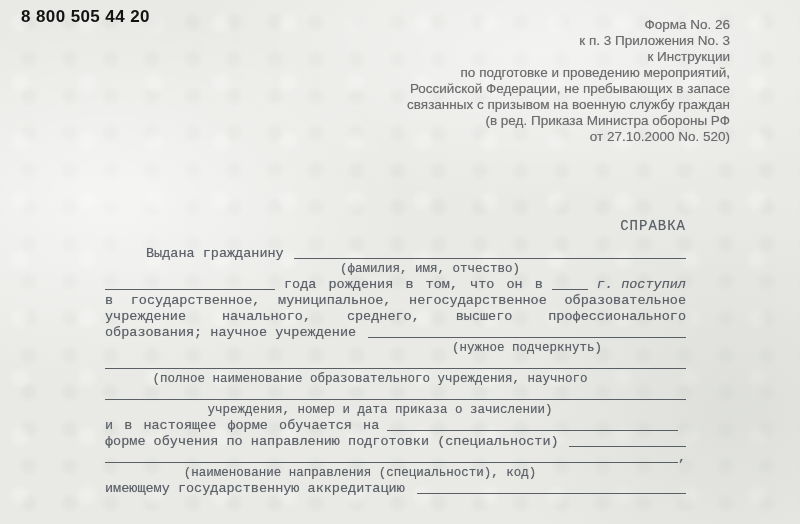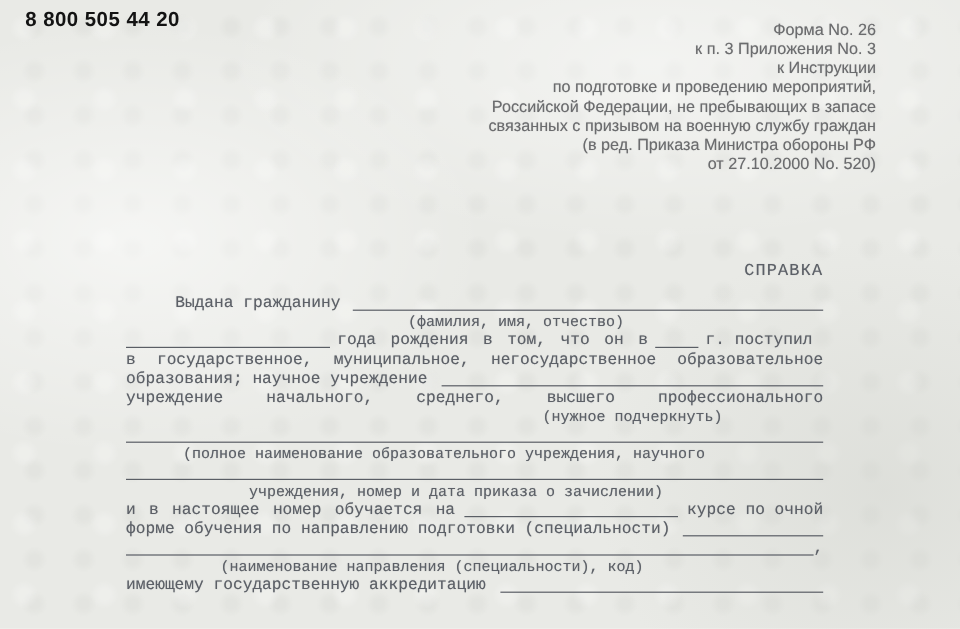--- a/index.html
+++ b/index.html
@@ -33,27 +33,27 @@
   }
   .doc{
     position:absolute;left:105px;top:219px;width:581px;
     font-size:13.5px;color:var(--body-text,#5c6067);
     text-shadow:0 0 0.7px rgba(92,96,103,0.5);
   }
   .title{
     height:14px;line-height:14px;text-align:right;
     letter-spacing:1px;margin-bottom:13px;font-size:14px;
   }
-  .row{display:flex;align-items:flex-end;height:16px;line-height:16px;}
+  .row{display:flex;align-items:flex-end;height:16px;line-height:16px;justify-content:space-between;}
   .row.just{display:block;text-align:justify;text-align-last:justify;}
   .txt{flex:none;white-space:pre;}
   .blank{flex:none;height:0;border-bottom:1.5px solid var(--line,#5a5e65);margin-bottom:3px;}
   .grow{flex:1 1 auto;}
   .sp41{flex:none;width:41px;}
-  .ml6{margin-left:6px;} .ml10{margin-left:10px;} .ml12{margin-left:12px;}
+  .ml6{margin-left:6px;font-style:italic;} .ml10{margin-left:10px;} .ml12{margin-left:12px;}
   .mx6{margin-left:6px;margin-right:6px;} .mx8{margin-left:8px;margin-right:8px;}
   .ws3{word-spacing:3px;} .ws4{word-spacing:4px;}
   .cap{height:15px;line-height:15px;font-size:12.5px;}
   .cap-in{display:block;text-align:center;}
 </style>
 </head>
 <body>
 
 <div class="page">
 
@@ -86,26 +86,26 @@
 
     <div class="row">
       <span class="blank" style="width:170px"></span>
       <span class="txt ws4 mx6">года рождения в том, что он в</span>
       <span class="blank" style="width:36px"></span>
       <span class="txt ml6">г. поступил</span>
     </div>
 
     <div class="row just">в государственное, муниципальное, негосударственное образовательное</div>
 
+    <div class="row just">учреждение начального, среднего, высшего профессионального</div>
+
     <div class="row">
       <span class="txt">образования; научное учреждение</span>
       <span class="blank grow ml12"></span>
     </div>
-
-    <div class="row just">учреждение начального, среднего, высшего профессионального</div>
 
     <div class="cap">
       <span class="cap-in" style="width:220px;margin-left:312px">(нужное подчеркнуть)</span>
     </div>
 
     <div class="row">
       <span class="blank grow"></span>
     </div>
 
     <div class="cap">
@@ -114,23 +114,22 @@
 
     <div class="row">
       <span class="blank grow"></span>
     </div>
 
     <div class="cap">
       <span class="cap-in" style="width:430px;margin-left:60px">учреждения, номер и дата приказа о зачислении)</span>
     </div>
 
     <div class="row">
-      <span class="txt ws3">и в настоящее номер обучается на</span>
+      <span class="txt ws3">и в настоящее форме обучается на</span>
       <span class="blank grow mx8"></span>
-      <span class="txt">курсе по очной</span>
     </div>
 
     <div class="row">
       <span class="txt">форме обучения по направлению подготовки (специальности)</span>
       <span class="blank grow ml10"></span>
     </div>
 
     <div class="row">
       <span class="blank grow"></span>
       <span class="txt">,</span>

